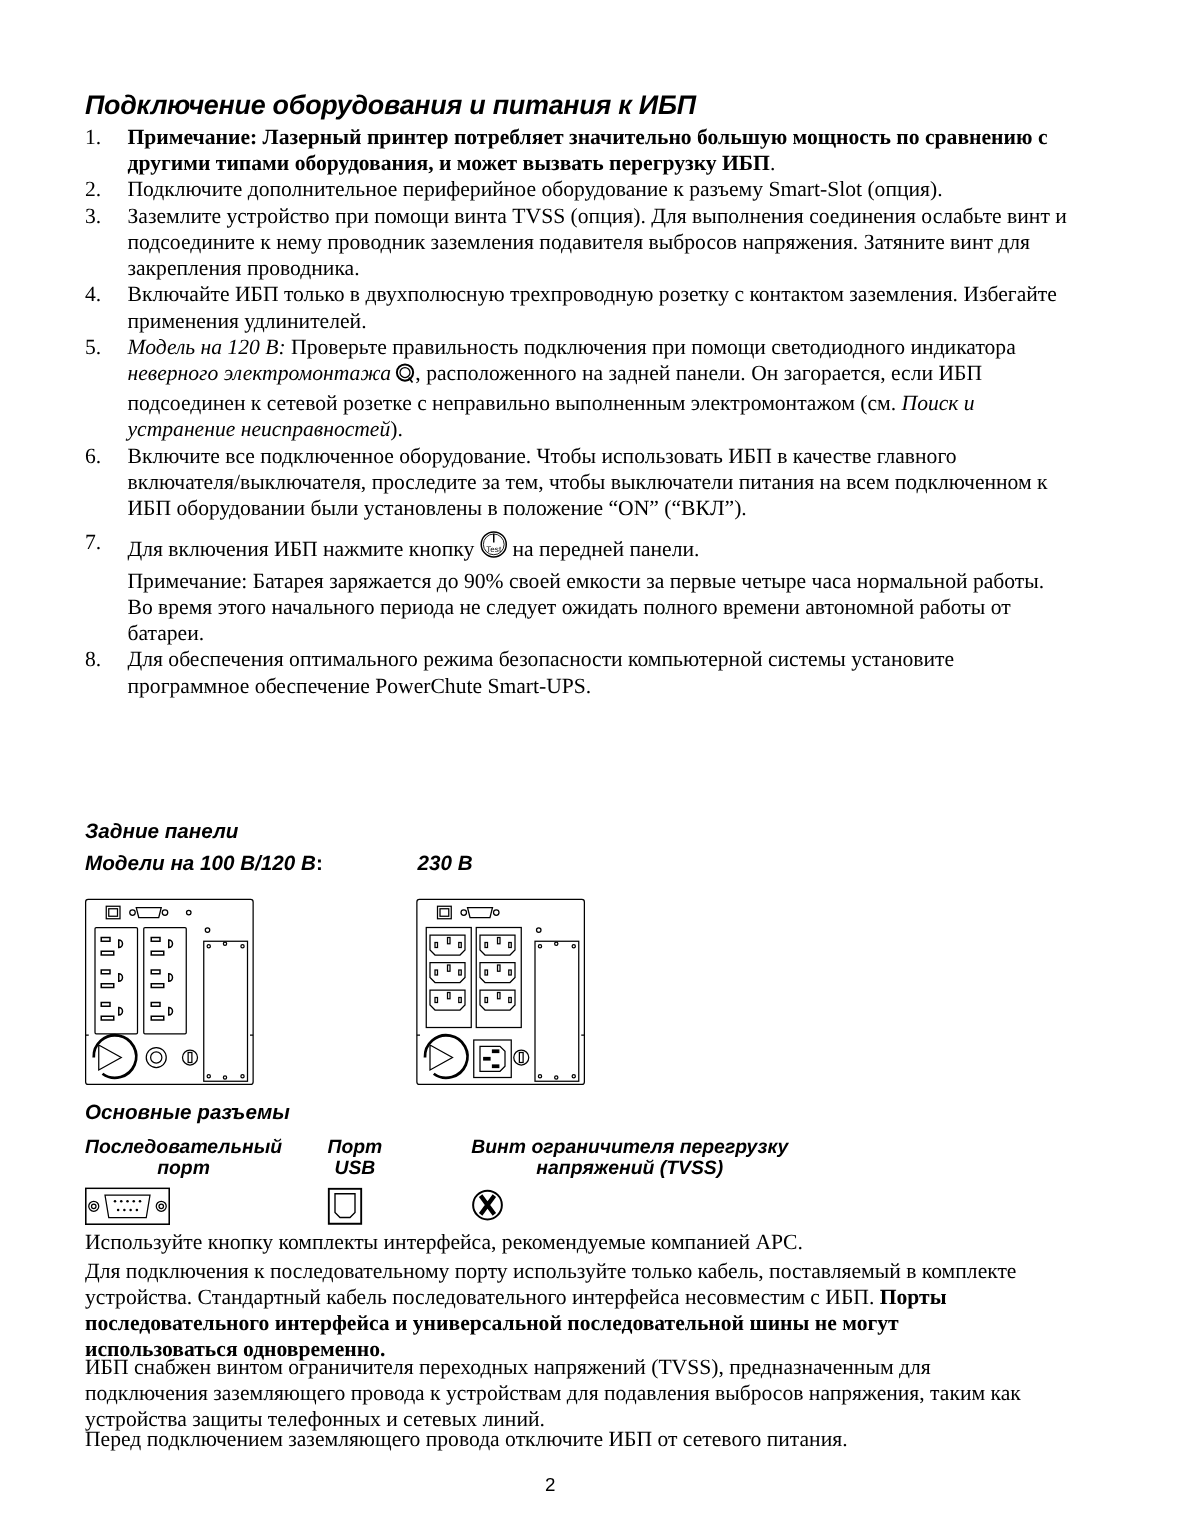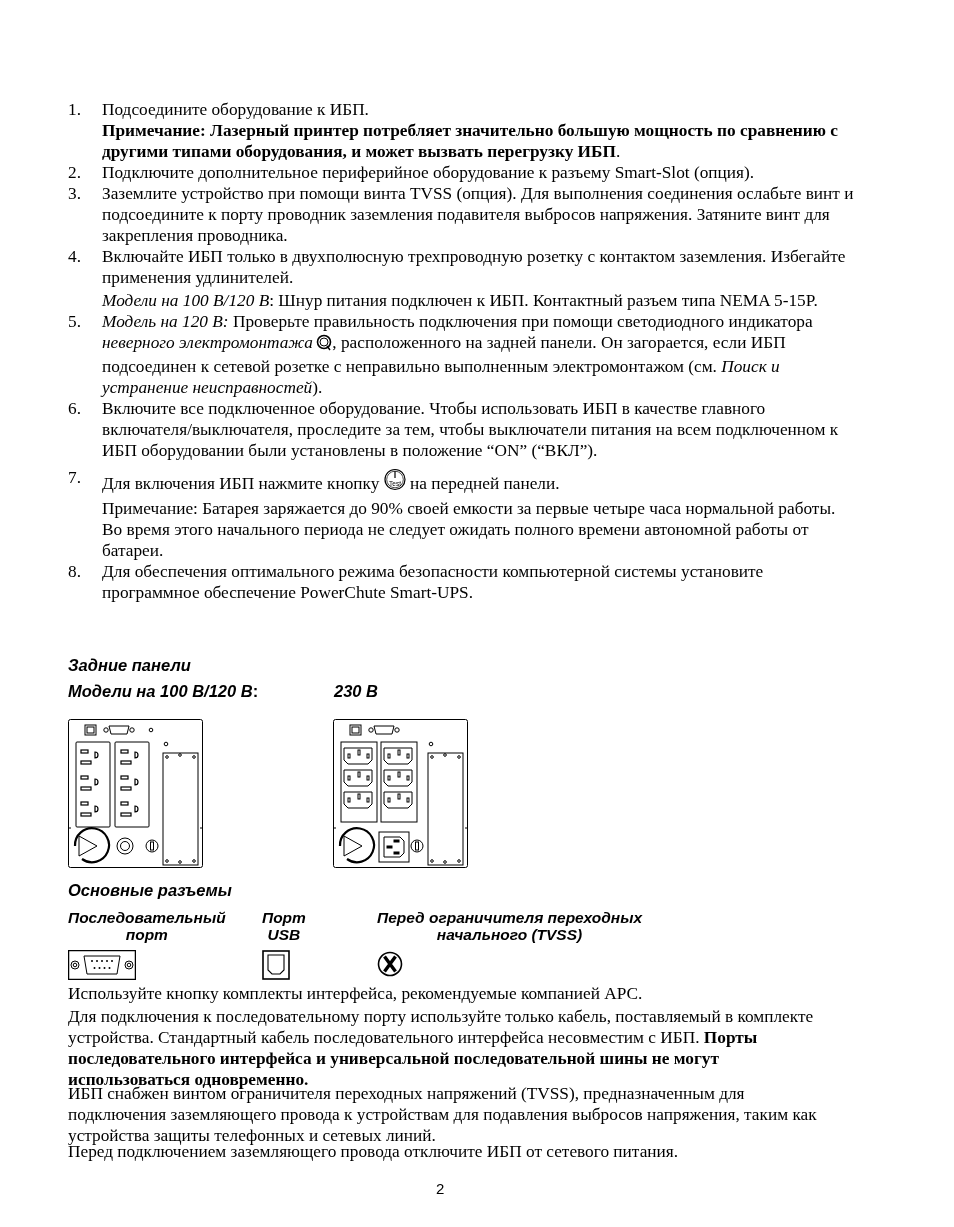--- a/index.html
+++ b/index.html
@@ -21,43 +21,42 @@
   .conn-label { position: absolute; font-size: 15.5px; font-weight: bold; font-style: italic; line-height: 17px; }
   .body-text { position: absolute; left: 68px; width: 800px; }
   .pnum { position: absolute; left: 436px; top: 1180px; font-family: "Liberation Sans", "DejaVu Sans", sans-serif; font-size: 15px; }
   .inline-icon { display: inline-block; vertical-align: -3px; }
 </style>
 </head>
 <body>
 
 <div class="page">
 
+  <div class="h1 sans">Подключение оборудования и питания к ИБП</div>
 
   <div class="list serif">
 
     <div class="item">
       <span class="num">1.</span>
-      <p>Подсоедините оборудование к ИБП.</p>
       <p><b>Примечание: Лазерный принтер потребляет значительно большую мощность по сравнению с другими типами оборудования, и может вызвать перегрузку ИБП</b><span>.</span></p>
     </div>
 
     <div class="item">
       <span class="num">2.</span>
       <p>Подключите дополнительное периферийное оборудование к разъему Smart-Slot (опция).</p>
     </div>
 
     <div class="item">
       <span class="num">3.</span>
-      <p>Заземлите устройство при помощи винта TVSS (опция). Для выполнения соединения ослабьте винт и подсоедините к порту проводник заземления подавителя выбросов напряжения. Затяните винт для закрепления проводника.</p>
+      <p>Заземлите устройство при помощи винта TVSS (опция). Для выполнения соединения ослабьте винт и подсоедините к нему проводник заземления подавителя выбросов напряжения. Затяните винт для закрепления проводника.</p>
     </div>
 
     <div class="item">
       <span class="num">4.</span>
       <p>Включайте ИБП только в двухполюсную трехпроводную розетку с контактом заземления. Избегайте применения удлинителей.</p>
-      <p class="sub"><i>Модели на 100 В/120 В</i><span>: Шнур питания подключен к ИБП. Контактный разъем типа NEMA 5-15P.</span></p>
     </div>
 
     <div class="item">
       <span class="num">5.</span>
       <p><i>Модель на 120 В:</i><span> Проверьте правильность подключения при помощи светодиодного индикатора </span><i>неверного электромонтажа</i> <span class="inline-icon"><svg width="16" height="17" viewBox="0 0 16 17">
               <circle cx="8" cy="8" r="6.5" fill="none" stroke="#000" stroke-width="1.6"></circle>
               <circle cx="8" cy="8" r="4" fill="none" stroke="#000" stroke-width="1"></circle>
               <line x1="11" y1="12" x2="14" y2="16" stroke="#000" stroke-width="1.4"></line>
             </svg></span><span>, расположенного на задней панели. Он загорается, если ИБП подсоединен к сетевой розетке с неправильно выполненным электромонтажом (см. </span><i>Поиск и устранение неисправностей</i><span>).</span></p>
     </div>
@@ -210,22 +209,22 @@
   <div class="connectors sans">
     <div class="conn-label" style="left:0; top:0;">
       <div>Последовательный</div>
       <div>порт</div>
     </div>
     <div class="conn-label" style="left:194px; top:0;">
       <div>Порт</div>
       <div>USB</div>
     </div>
     <div class="conn-label" style="left:309px; top:0;">
-      <div>Перед ограничителя переходных</div>
-      <div>начального (TVSS)</div>
+      <div>Винт ограничителя перегрузку</div>
+      <div>напряжений (TVSS)</div>
     </div>
 
     <div style="position:absolute; left:0; top:41px;">
       <svg width="68" height="30" viewBox="0 0 68 30" fill="none" stroke="#000">
         <rect x="0.5" y="0.5" width="67" height="29" stroke-width="1.5"></rect>
         <circle cx="7" cy="15" r="4"></circle>
           <circle cx="7" cy="15" r="1.8"></circle>
         <path d="M16 6 h36 l-3 18 h-30 z" stroke-width="1"></path>
         <g fill="#000" stroke="none">
             <circle cx="24" cy="11" r="1"></circle>

